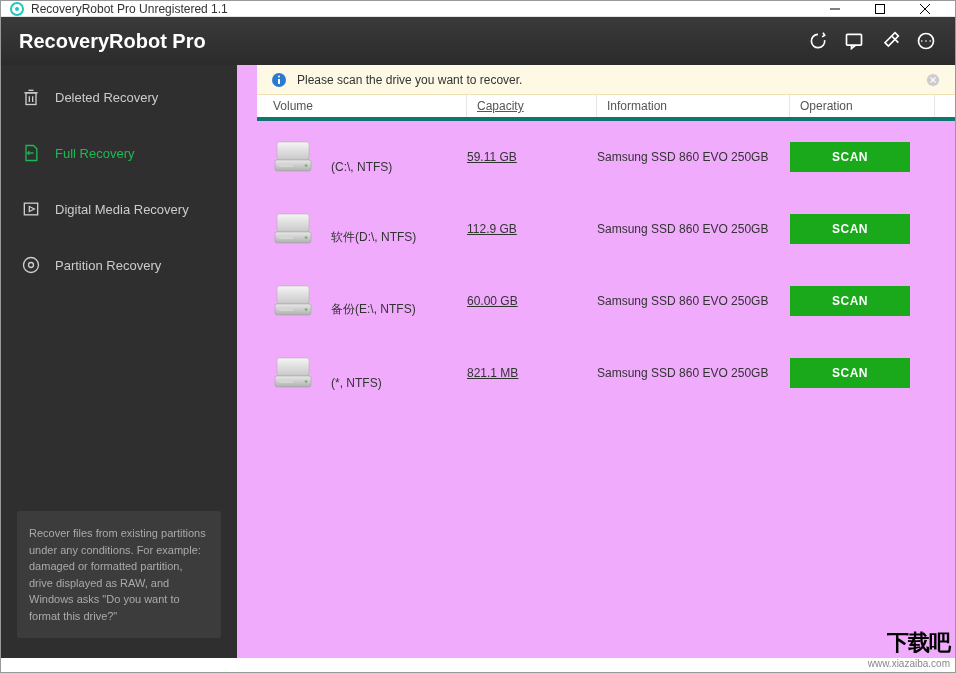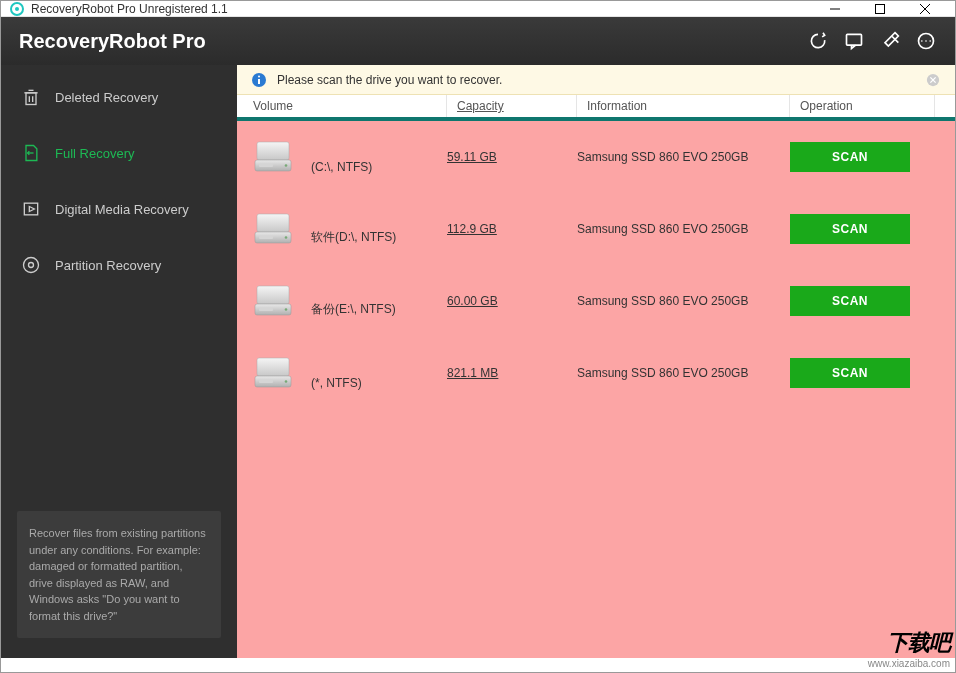--- a/index.html
+++ b/index.html
@@ -23,41 +23,41 @@
 .body-area { display: flex; height: calc(100% - 78px); }
 .sidebar { width: 236px; background: #2f2f2f; display: flex; flex-direction: column; padding-top: 4px;}
 .sidebar-item { height: 56px; display: flex; align-items: center; padding: 0 20px; gap: 14px; cursor: pointer; color: #ccc; font-size: 13px;}
 .sidebar-item.active { color: #1db954; }
 .sidebar-item .sb-icon { width: 20px; height: 20px; display:flex;align-items:center;justify-content:center;}
 .sidebar-item .sb-icon svg { stroke: #ccc; fill:none; stroke-width:1.6;}
 .sidebar-item.active .sb-icon svg { stroke:#1db954; }
 .sidebar-desc { margin: auto 16px 20px 16px; background: #3c3c3c; padding: 14px 12px; font-size: 11px; color: #aaa; line-height: 1.5; border-radius: 2px;}
 
 
-.main { flex: 1; display:flex; flex-direction:column; background:#fca5a5;}
+.main { flex: 1; display:flex; flex-direction:column; background:#f0abfc;padding-left:20px;}
 .notice { background:#fef9e5; border-bottom:1px solid #eee2b4; height: 30px; display:flex; align-items:center; padding:0 14px; gap:10px; font-size:12px; color:#333;}
 .notice .info-icon { width:16px;height:16px; }
 .notice .close-notice { margin-left:auto; width:16px;height:16px;cursor:pointer; color:#999; display:flex;align-items:center;justify-content:center;}
 
 .table-header { display:flex; height:26px; align-items:center; font-size:12px; color:#555; border-bottom:4px solid #0f766e; background:#fff;}
 .table-header > div { padding:0 10px; border-right:1px solid #e5e5e5; height:100%; display:flex;align-items:center;}
 .col-vol { width:210px; padding-left:16px !important;}
 .col-cap { width:130px;text-decoration:underline;}
 .col-info { flex:1;}
 .col-op { width:145px;}
 .col-op-last { width:12px; border-right:none !important;}
 
 .rows { overflow-y:auto;}
 .row { display:flex; align-items:center; height:72px; font-size:12px; color:#333; padding-right: 8px;}
 .row .col-vol { display:flex; align-items:flex-end; gap:18px;}
 .drive-icon { width:40px;height:34px;}
 .scan-btn { background:#1aa91a; color:#fff; border:none; font-weight:700; font-size:12px; width:120px; height:30px; cursor:pointer; letter-spacing:0.5px;}
 
 .watermark { position:absolute; right:0; bottom:0; pointer-events:none; font-size:10px; color:#888; text-align:right; padding:4px 6px;}
-.watermark .big { font-size:22px; font-weight:900; color:#000; font-style:italic; letter-spacing:-1px;margin-top:20px;}
+.watermark .big { font-size:22px; font-weight:900; color:#000; letter-spacing:-1px;margin-top:20px;}
 </style>
 </head>
 <body>
 
 <div class="titlebar">
   <span class="titlebar-icon">
     <svg viewBox="0 0 16 16" width="16" height="16">
         <circle cx="8" cy="8" r="6" fill="none" stroke="#1fc7c0" stroke-width="2"></circle>
         <circle cx="8" cy="8" r="2" fill="#1fc7c0"></circle>
       </svg>

